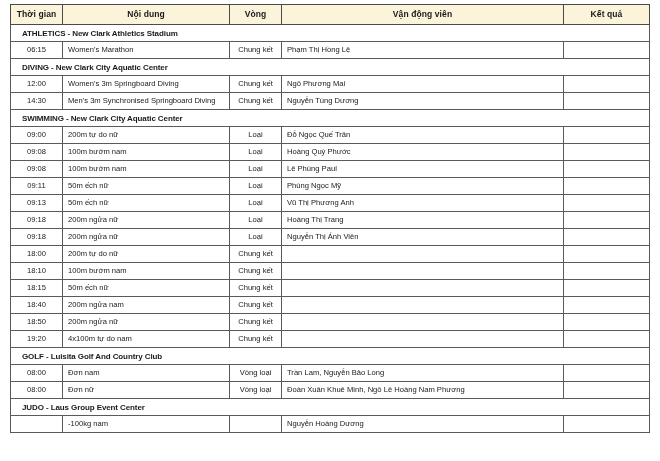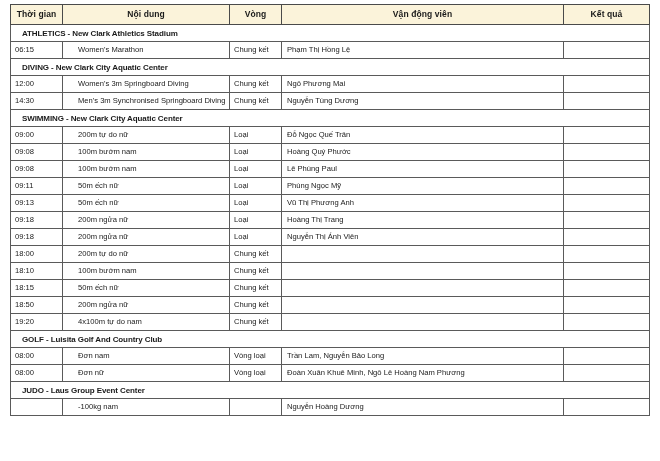--- a/index.html
+++ b/index.html
@@ -50,25 +50,25 @@
     background: #ffffff;
     white-space: nowrap;
     overflow: hidden;
   }
   tr.section-row td {
     font-weight: bold;
     font-size: 8px;
     padding-left: 11px;
     letter-spacing: -0.1px;
   }
-  td.time  { text-align: left; }
-  td.round { }
+  td.time  { text-align: center; }
+  td.round { text-align: center; }
   td.event, td.athlete, td.result { text-align: left; }
 
-  tr.data-row td.event  { padding-left: 15px; }
+  tr.data-row td.event  { padding-left: 5px; }
   tr.data-row td.athlete{ padding-left: 5px; }
 </style>
 </head>
 <body>
 
 <div id="schedule-wrap">
   <table class="schedule">
     <colgroup>
       <col class="c-time">
         <col class="c-event">
@@ -180,20 +180,27 @@
           <td class="result"></td>
         </tr>
         <tr class="data-row">
           <td class="time">18:15</td>
           <td class="event">50m ếch nữ</td>
           <td class="round">Chung kết</td>
           <td class="athlete"></td>
           <td class="result"></td>
         </tr>
         <tr class="data-row">
+          <td class="time">18:40</td>
+          <td class="event">200m ngửa nam</td>
+          <td class="round">Chung kết</td>
+          <td class="athlete"></td>
+          <td class="result"></td>
+        </tr>
+        <tr class="data-row">
           <td class="time">18:50</td>
           <td class="event">200m ngửa nữ</td>
           <td class="round">Chung kết</td>
           <td class="athlete"></td>
           <td class="result"></td>
         </tr>
         <tr class="data-row">
           <td class="time">19:20</td>
           <td class="event">4x100m tự do nam</td>
           <td class="round">Chung kết</td>

